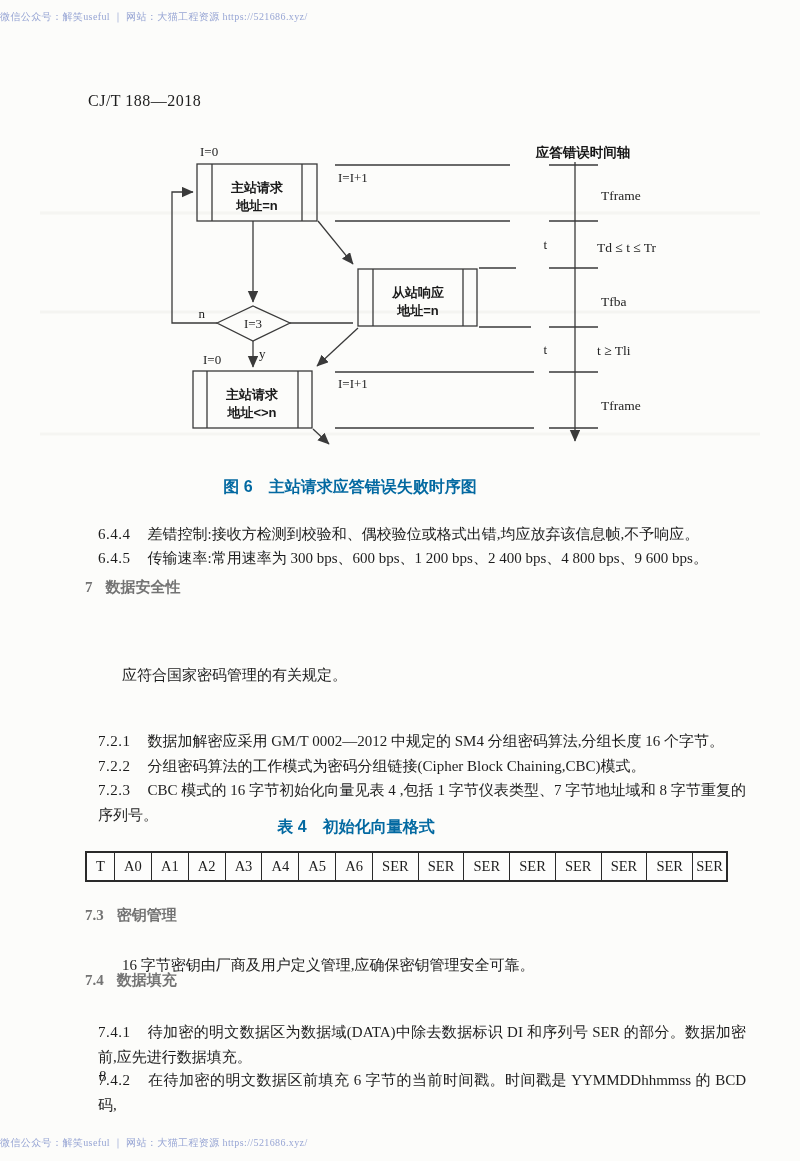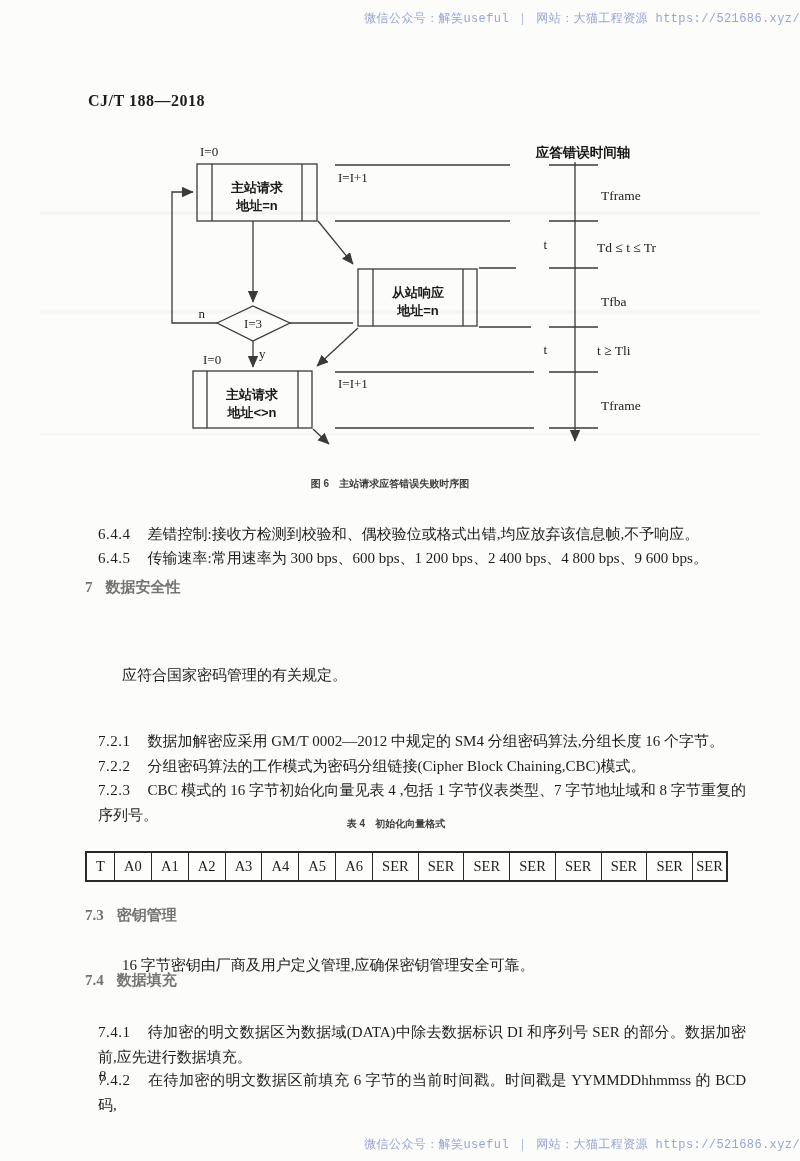--- a/index.html
+++ b/index.html
@@ -2,36 +2,35 @@
 <html><head>
 <meta charset="utf-8">
 <style>
   html,body { margin:0; padding:0; background:#d9d9d6; }
   .page {
     position:relative; width:800px; height:1161px; margin:0 auto;
     background:#fcfcfa; overflow:hidden;
     font-family:"Liberation Serif", serif; color:#1d1d1d;
   }
   .watermark {
-    position:absolute; left:0; width:100%; text-align:right;
-    font-family:Liberation Mono, monospace; font-size:12px;
+    position:absolute; left:0; width:100%; text-align:left;
+    font-family:Liberation Serif, serif; font-size:10px;
     letter-spacing:0.4px; color:#97a5d4;
   }
   .wm-top { top:10px; }
   .wm-bottom { top:1136px; }
   .doc-number {
     position:absolute; left:88px; top:92px;
-    font-size:16px; font-weight:bold; letter-spacing:0.5px;
+    font-size:16px; font-weight:normal; letter-spacing:0.5px;
   }
   .diagram-svg { position:absolute; left:0; top:0; }
   .fig-caption, .tbl-caption {
     position:absolute; left:0; width:700px; text-align:center;
-    font-family:"Liberation Sans", sans-serif; font-weight:bold; font-size:10px;
-    color:#404040;
-    margin-left:40px;
+    font-family:"Liberation Sans", sans-serif; font-weight:bold; font-size:16px;
+    color:#0369a1;
   }
   .fig-caption { top:477px; }
   .tbl-caption { top:817px; left:6px; }
   .para {
     position:absolute; left:85px; width:648px;
     font-size:15px; line-height:25px; color:#1d1d1d;
     text-align:justify;
     margin-left:13px;
   }
   .para .num { margin-right:17px; letter-spacing:0.5px; }

